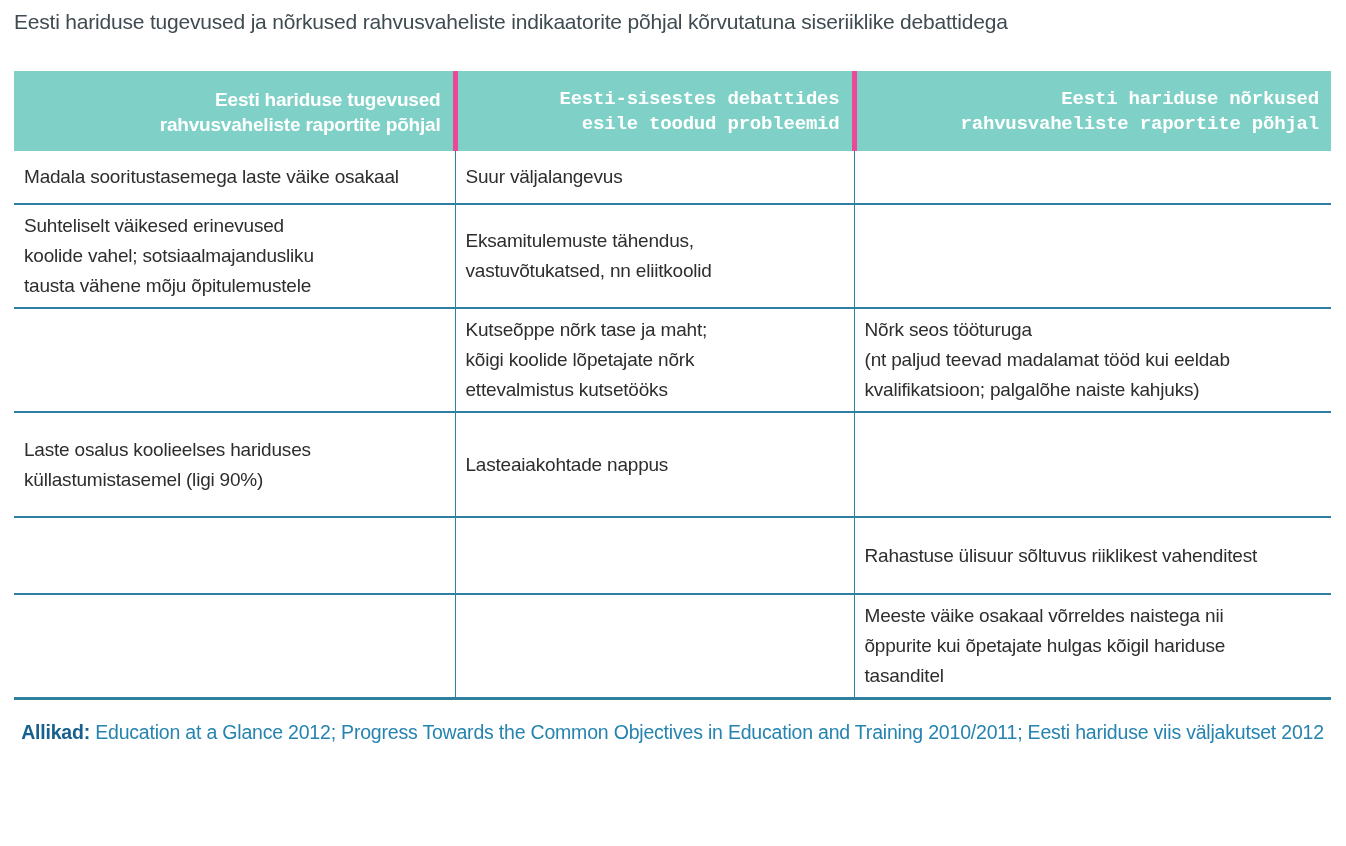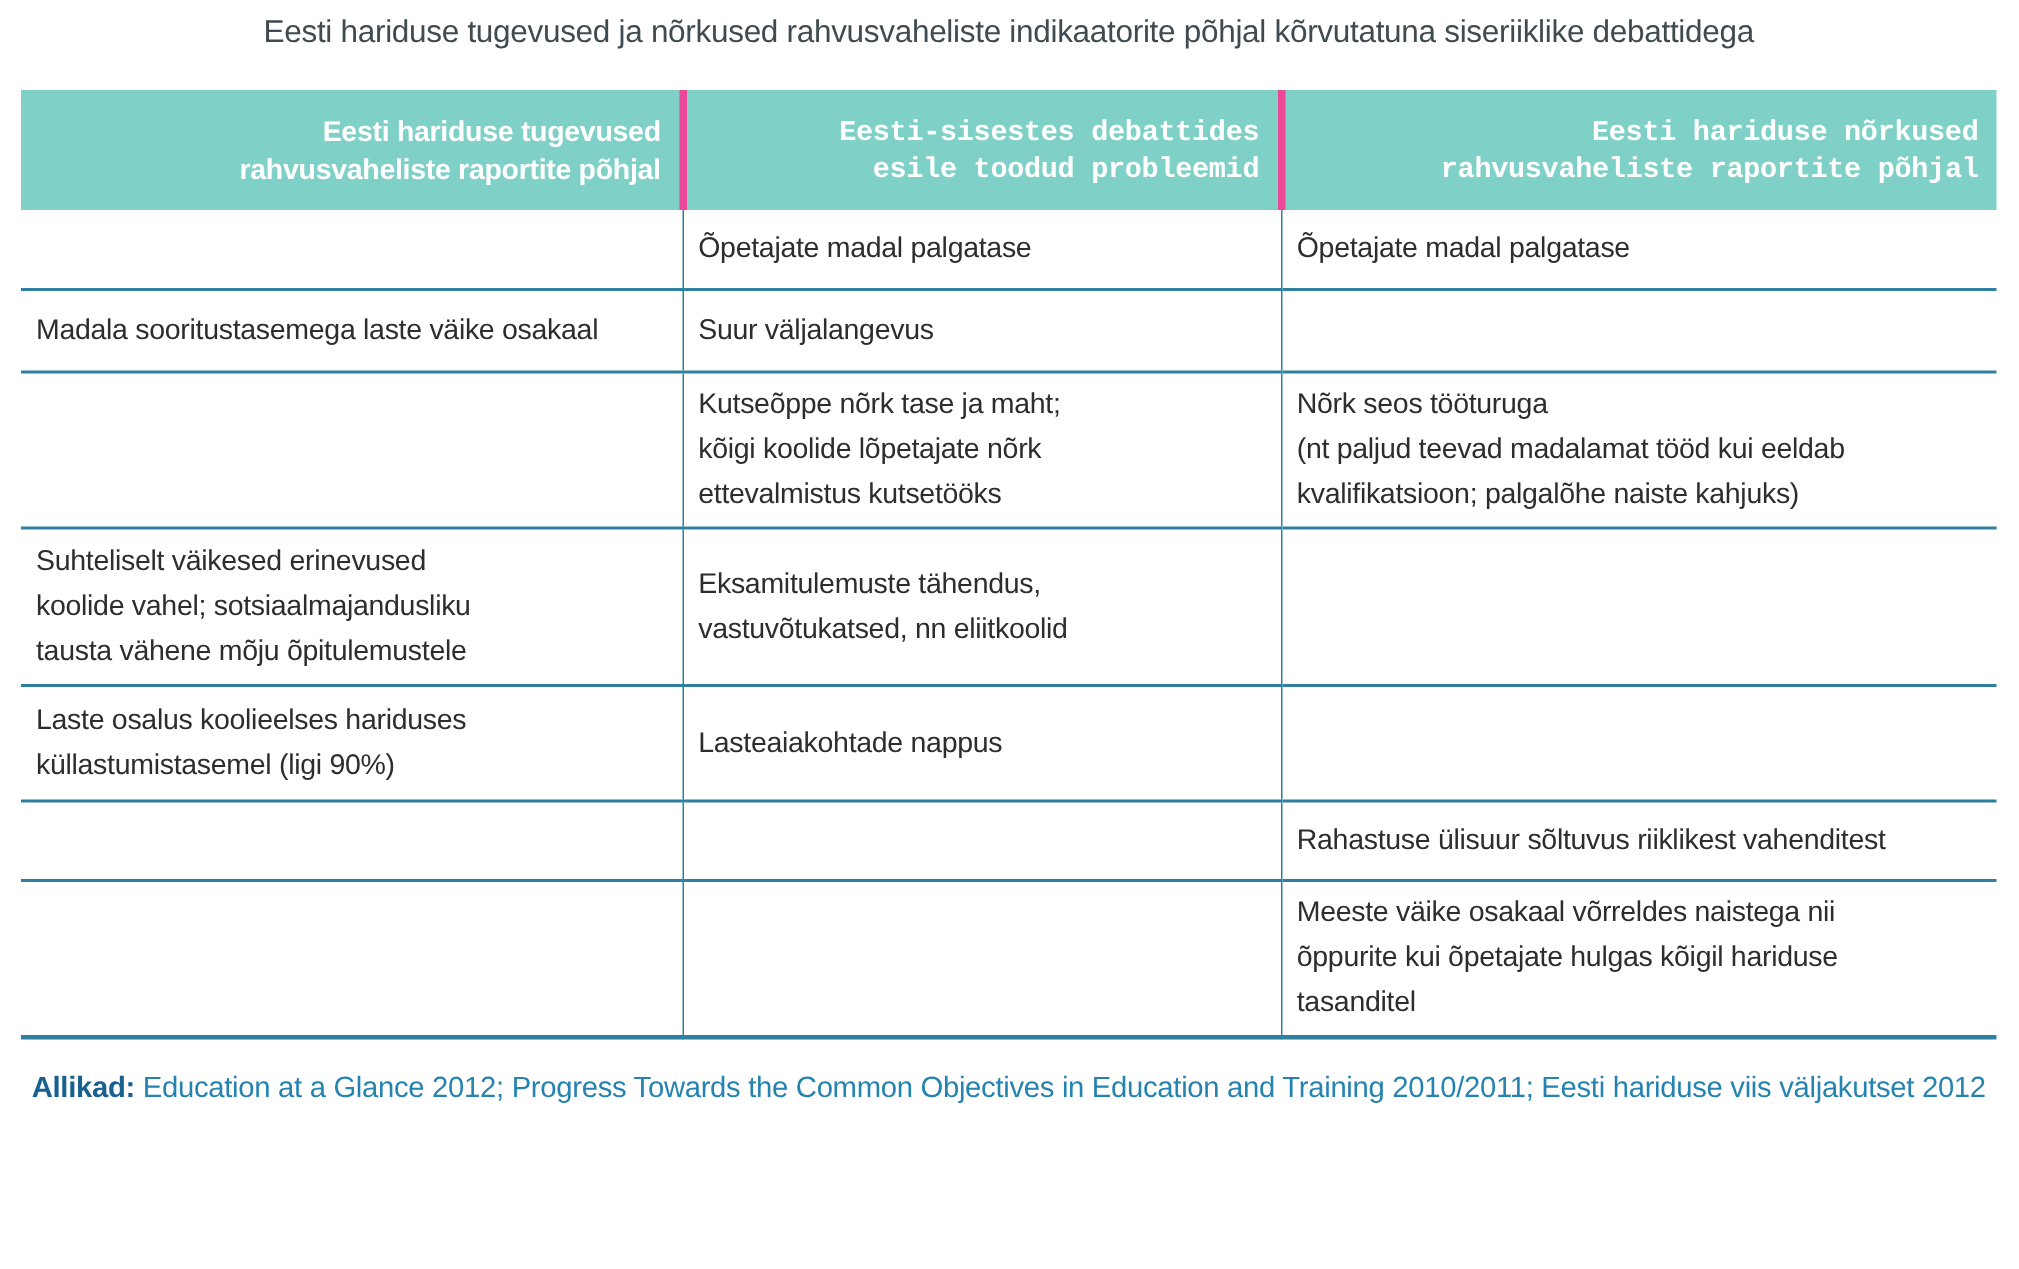--- a/index.html
+++ b/index.html
@@ -22,22 +22,21 @@
     height: 846px;
     background: #ffffff;
     padding: 8px 15px 0 14px;
     overflow: hidden;
   }
   .page-title {
     color: var(--title-text);
     font-size: 21px;
     letter-spacing: -0.2px;
     line-height: 28px;
-    margin-bottom: 24px;
-    text-align: center;
+    margin-bottom: 35px;
   }
   table.matrix {
     border-collapse: collapse;
     table-layout: fixed;
     width: 1317px;
     border-bottom: 3px solid var(--divider);
   }
   col.c1 { width: 441px; }
   col.c2 { width: 399px; }
   col.c3 { width: 477px; }
@@ -106,45 +105,40 @@
           <th>Eesti hariduse tugevused
 rahvusvaheliste raportite põhjal</th>
           <th>Eesti-sisestes debattides
 esile toodud probleemid</th>
           <th>Eesti hariduse nõrkused
 rahvusvaheliste raportite põhjal</th>
         </tr>
     </thead>
     <tbody>
         <tr>
+          <td>Madala sooritustasemega laste väike osakaal</td>
+          <td>Suur väljalangevus</td>
           <td></td>
-          <td>Õpetajate madal palgatase</td>
-          <td>Õpetajate madal palgatase</td>
         </tr>
         <tr>
-          <td>Madala sooritustasemega laste väike osakaal</td>
-          <td>Suur väljalangevus</td>
+          <td>Suhteliselt väikesed erinevused
+koolide vahel; sotsiaalmajandusliku
+tausta vähene mõju õpitulemustele</td>
+          <td>Eksamitulemuste tähendus,
+vastuvõtukatsed, nn eliitkoolid</td>
           <td></td>
         </tr>
         <tr>
           <td></td>
           <td>Kutseõppe nõrk tase ja maht;
 kõigi koolide lõpetajate nõrk
 ettevalmistus kutsetööks</td>
           <td>Nõrk seos tööturuga
 (nt paljud teevad madalamat tööd kui eeldab
 kvalifikatsioon; palgalõhe naiste kahjuks)</td>
-        </tr>
-        <tr>
-          <td>Suhteliselt väikesed erinevused
-koolide vahel; sotsiaalmajandusliku
-tausta vähene mõju õpitulemustele</td>
-          <td>Eksamitulemuste tähendus,
-vastuvõtukatsed, nn eliitkoolid</td>
-          <td></td>
         </tr>
         <tr>
           <td>Laste osalus koolieelses hariduses
 küllastumistasemel (ligi 90%)</td>
           <td>Lasteaiakohtade nappus</td>
           <td></td>
         </tr>
         <tr>
           <td></td>
           <td></td>

